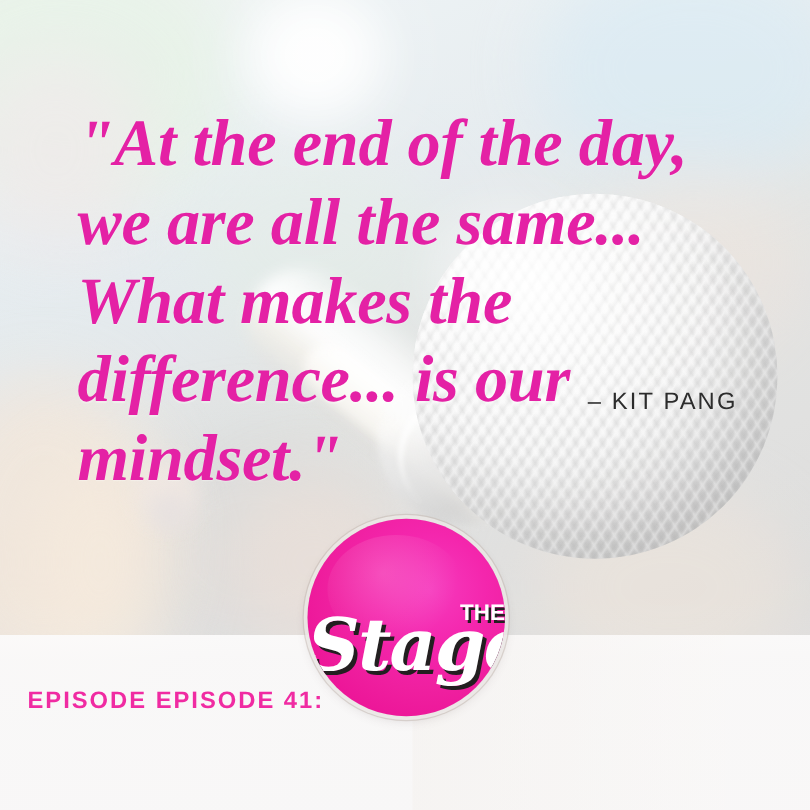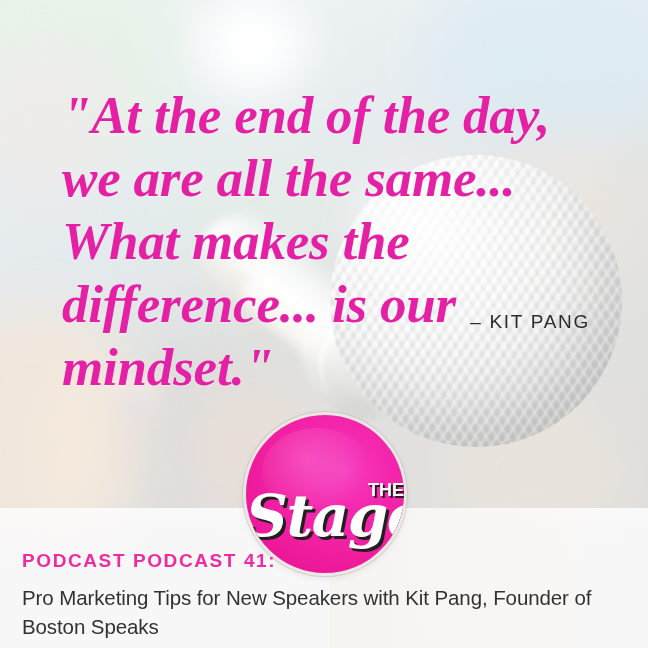--- a/index.html
+++ b/index.html
@@ -370,17 +370,16 @@
   <div class="quote">"At the end of the day, we are all the same... What makes the difference... is our mindset."</div>
 
   <div class="attribution">– KIT PANG</div>
 
   <div class="logo">
     <div class="logo-sheen"></div>
     <div class="logo-the">THE</div>
     <div class="logo-stage">Stage</div>
   </div>
 
-  <div class="episode-label">PODCAST PODCAST 41:</div>
-
-  <div class="episode-title">Pro Marketing Tips for New Speakers with Kit Pang, Founder of Boston Speaks</div>
+  <div class="episode-label">EPISODE EPISODE 41:</div>
+
 
 </div>
 
 </body></html>

